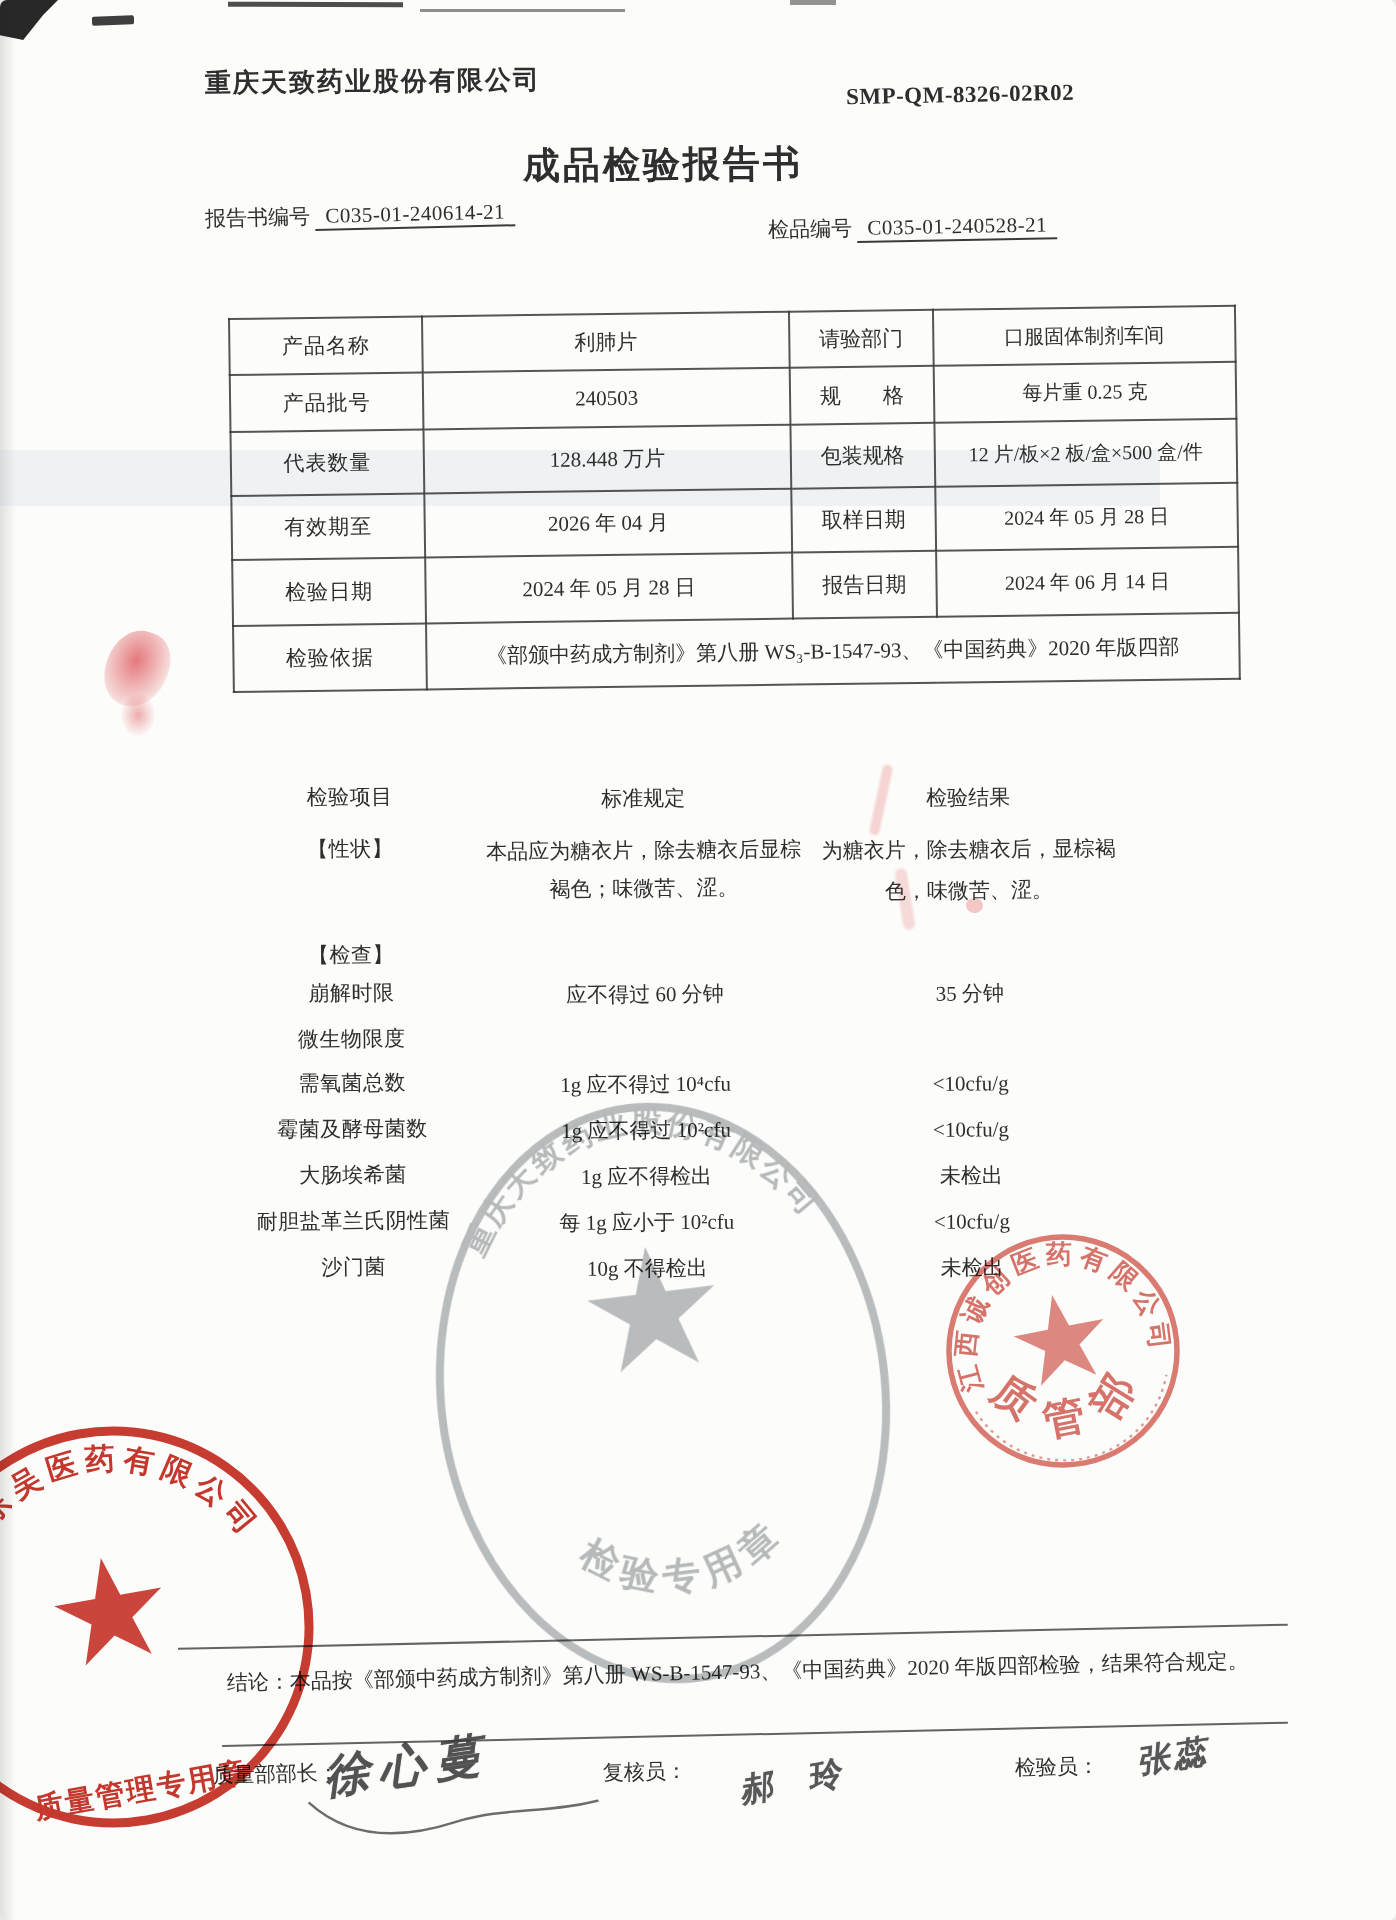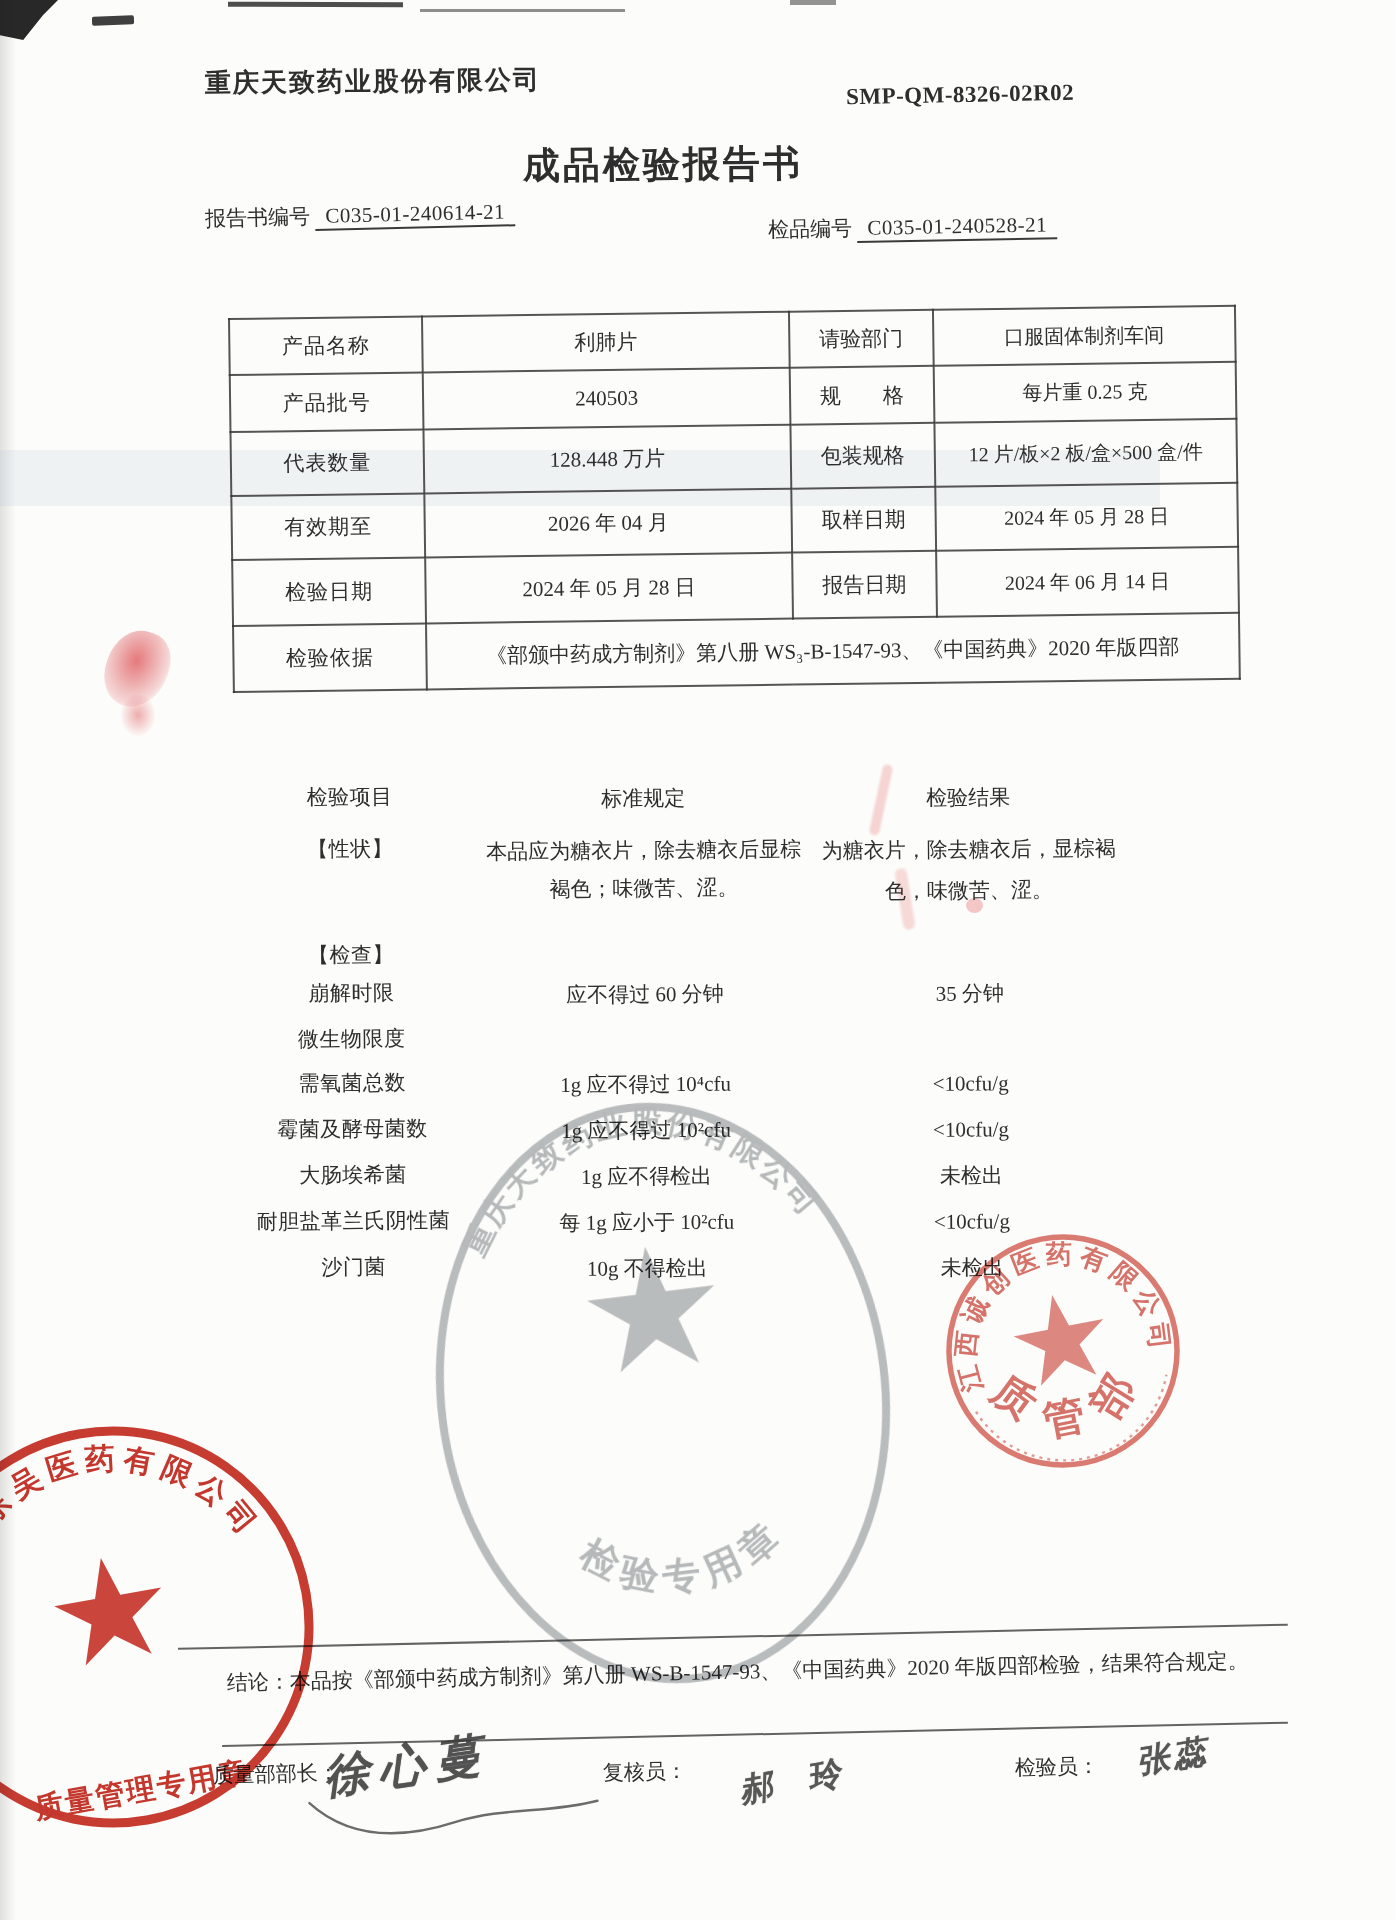--- a/index.html
+++ b/index.html
@@ -1,17 +1,17 @@
 <!DOCTYPE html>
 <html><head>
 <meta charset="utf-8">
 <style>
   html,body{margin:0;padding:0;background:#e8e8e6;}
   .page{position:relative;width:1396px;height:1920px;margin:0 auto;background:#fcfcfa;overflow:hidden;
-        font-family:"Liberation Serif","DejaVu Serif",serif;color:#2e2e2e;}
+        font-family:"Liberation Serif","DejaVu Serif",serif;color:#2e2e2e;border-radius:7px;}
   
   .edge-shade{position:absolute;left:0;top:0;width:16px;height:1920px;
               background:linear-gradient(to right,rgba(110,110,110,.20),rgba(0,0,0,0));z-index:1;}
   .corner-mark{position:absolute;left:0;top:0;width:58px;height:40px;background:#161616;
                clip-path:polygon(0 0,100% 0,74% 38%,40% 100%,0 88%);opacity:.92;z-index:1;}
   .top-dash1{position:absolute;left:92px;top:16px;width:42px;height:9px;background:#1d1d1d;opacity:.85;
              transform:rotate(-2deg);border-radius:2px;z-index:1;}
   .top-dash2{position:absolute;left:228px;top:2px;width:175px;height:5px;background:#222;opacity:.8;
              transform:rotate(.2deg);z-index:1;}
   .top-dash3{position:absolute;left:420px;top:9px;width:205px;height:3px;background:#333;opacity:.55;z-index:1;}

